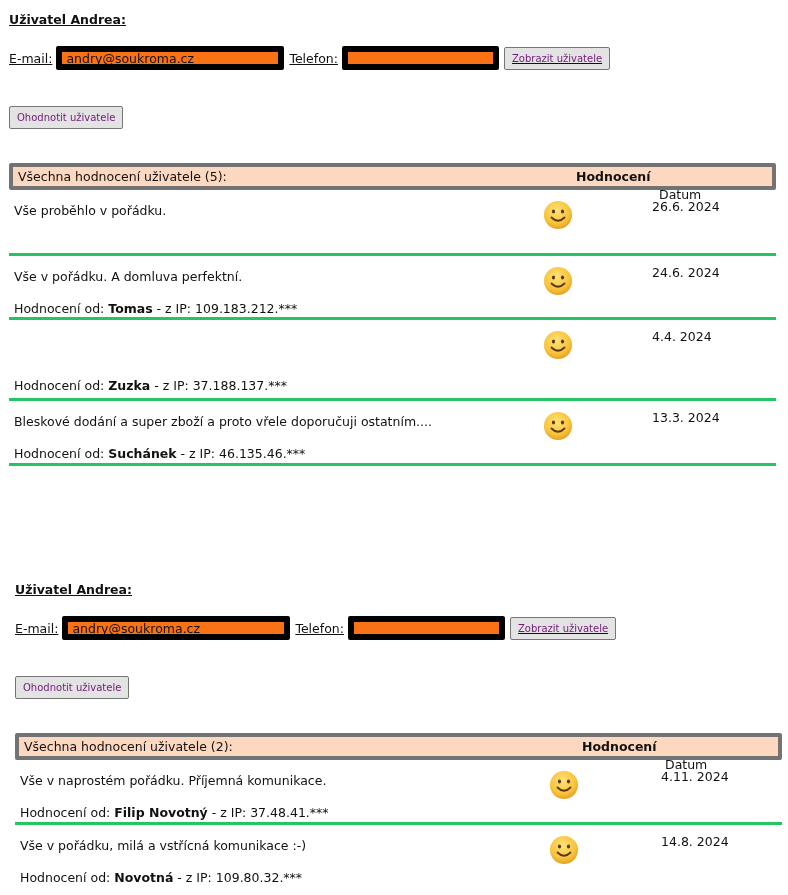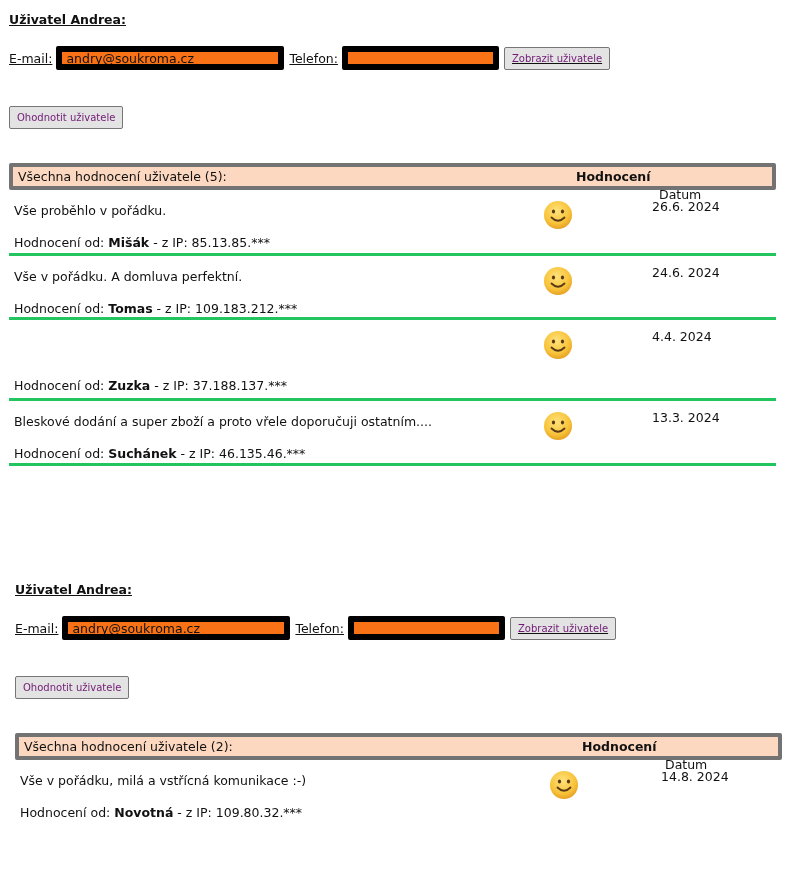--- a/index.html
+++ b/index.html
@@ -79,24 +79,20 @@
   </div>
   <div class="ratings">
     <div class="ratings-head">
       <span class="h-title">Všechna hodnocení uživatele (5):</span>
       <span class="h-rating">Hodnocení</span>
       <span class="h-date">Datum</span>
     </div>
 
     <div class="review" style="height:66px">
       <div class="text">Vše proběhlo v pořádku.</div>
-      <div class="by" style="top:45px">
-        <span>Hodnocení od:</span>
-        <b>Mišák</b><span> - z IP: 85.13.85.***</span>
-      </div>
       <svg class="smiley">
           <use href="#smiley"></use>
         </svg>
       <div class="date">26.6. 2024</div>
     </div>
 
     <div class="review" style="height:64px">
       <div class="text">Vše v pořádku. A domluva perfektní.</div>
       <div class="by" style="top:45px">
         <span>Hodnocení od:</span>
@@ -146,20 +142,31 @@
   <div class="rate-row">
     <button class="btn">Ohodnotit uživatele</button>
   </div>
   <div class="ratings">
     <div class="ratings-head">
       <span class="h-title">Všechna hodnocení uživatele (2):</span>
       <span class="h-rating">Hodnocení</span>
       <span class="h-date">Datum</span>
     </div>
 
+    <div class="review" style="height:65px">
+      <div class="text">Vše v naprostém pořádku. Příjemná komunikace.</div>
+      <div class="by" style="top:45px">
+        <span>Hodnocení od:</span>
+        <b>Filip Novotný</b><span> - z IP: 37.48.41.***</span>
+      </div>
+      <svg class="smiley">
+          <use href="#smiley"></use>
+        </svg>
+      <div class="date" style="left:646px">4.11. 2024</div>
+    </div>
 
     <div class="review last" style="height:64px">
       <div class="text">Vše v pořádku, milá a vstřícná komunikace :-)</div>
       <div class="by" style="top:45px">
         <span>Hodnocení od:</span>
         <b>Novotná</b><span> - z IP: 109.80.32.***</span>
       </div>
       <svg class="smiley">
           <use href="#smiley"></use>
         </svg>

